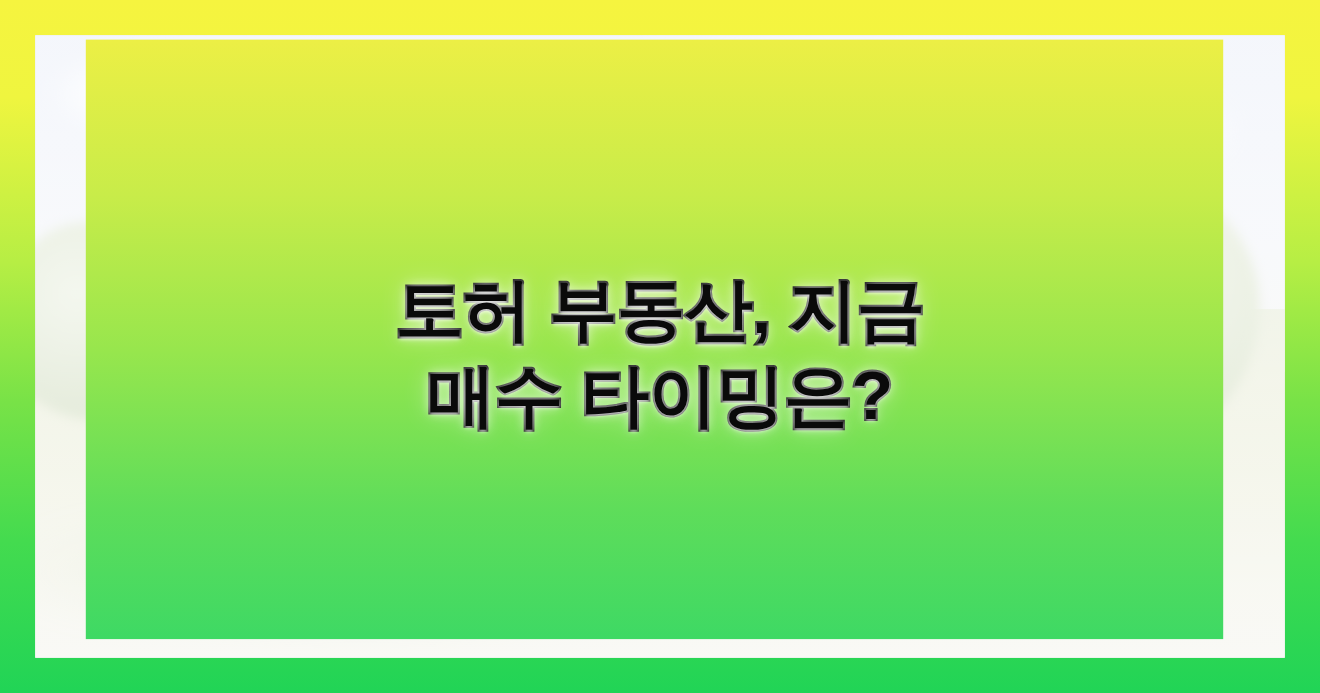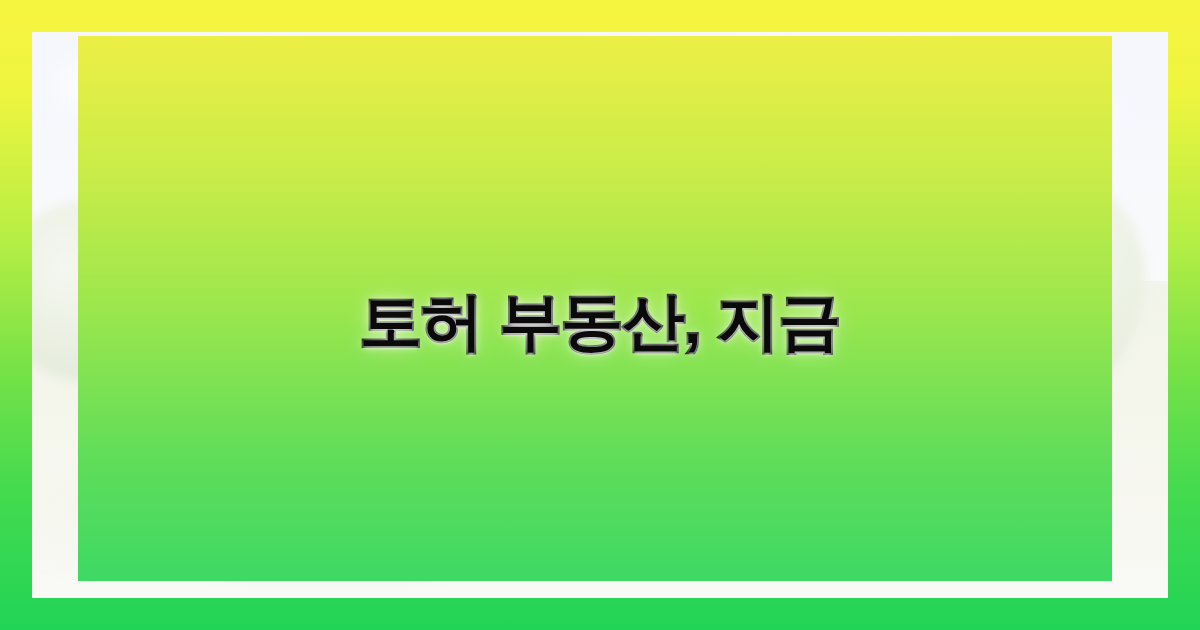--- a/index.html
+++ b/index.html
@@ -383,16 +383,17 @@
     </div>
   </div>
 
   <div class="inner-frame">
     <div class="hole"></div>
   </div>
 
   <div class="headline-wrap">
     <h1 class="headline">
       <span class="ln">토허 부동산, 지금</span>
+      <span class="ln">매수 타이밍은?</span>
     </h1>
   </div>
 
 </div>
 
 </body></html>

